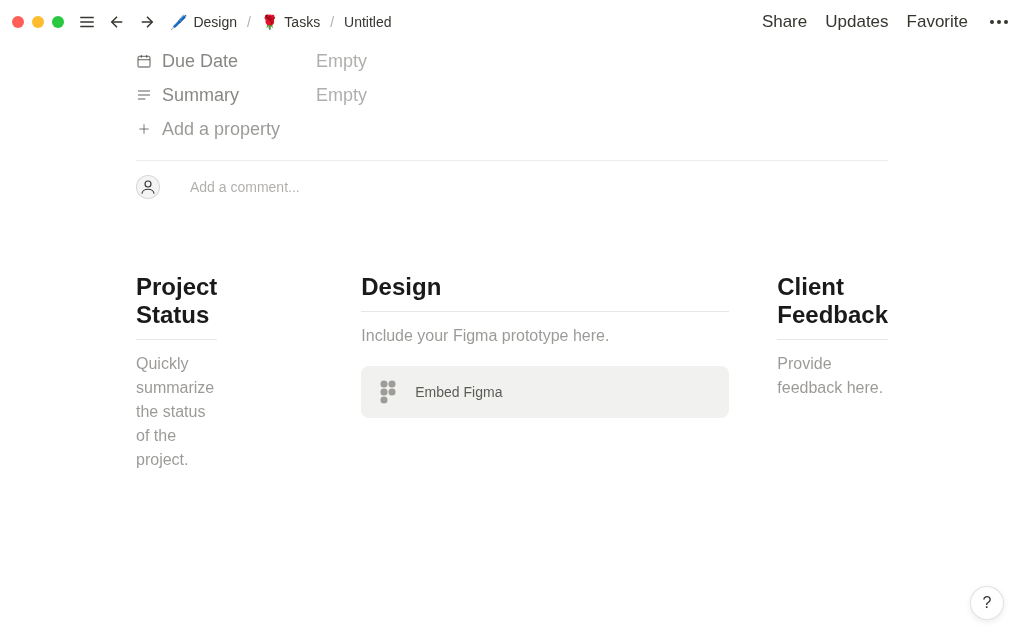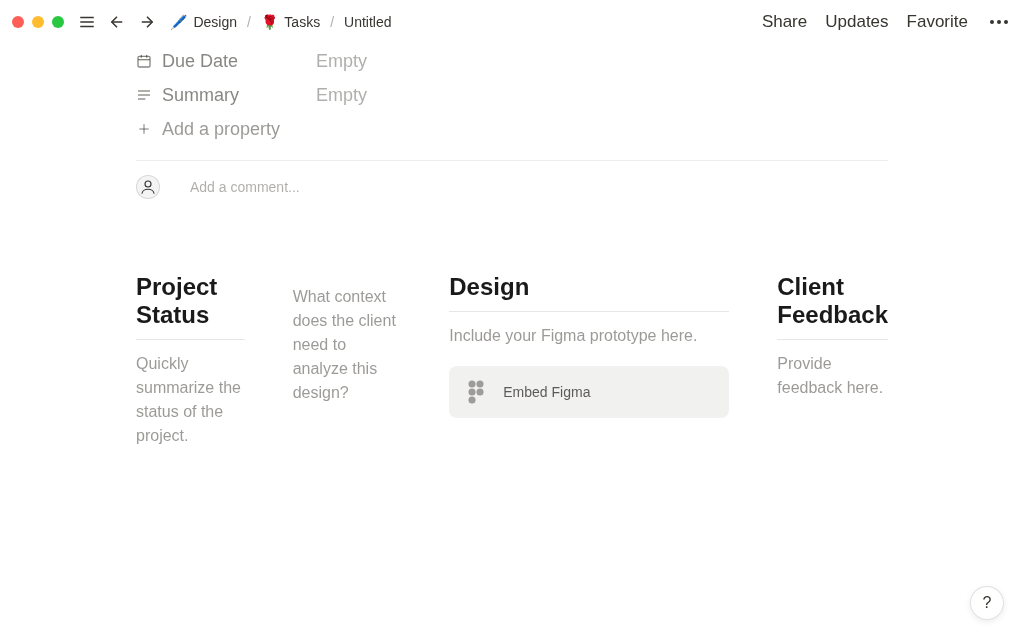--- a/index.html
+++ b/index.html
@@ -55,21 +55,21 @@
     margin-top: 18px;
     background: #f1f1ef;
     border-radius: 8px;
     padding: 14px 18px;
     display: flex;
     align-items: center;
     gap: 18px;
     cursor: pointer;
     font-size: 14px;
     color: rgba(55,53,47,0.8);
-    width: 280px;
+    width: 368px;
   }
   .figma-icon { color: rgba(55,53,47,0.45); }
 
   .help-btn {
     position: fixed;
     right: 20px;
     bottom: 20px;
     width: 34px; height: 34px;
     border-radius: 50%;
     border: 1px solid rgba(55,53,47,0.15);
@@ -186,21 +186,20 @@
   </div>
 
   <div class="grid">
 
     <div class="section">
       <h2>Project Status</h2>
       <p>Quickly summarize the status of the project.</p>
     </div>
 
     <div class="section">
-      <p>What context does the client need to analyze this design?</p>
     </div>
 
     <div class="section">
       <h2>Design</h2>
       <p>Include your Figma prototype here.</p>
       <div class="embed-block">
         <svg class="figma-icon" width="18" height="24" viewBox="0 0 18 27">
           <circle cx="4.5" cy="4.5" r="4" fill="currentColor"></circle>
           <circle cx="13.5" cy="4.5" r="4" fill="currentColor"></circle>
           <circle cx="4.5" cy="13.5" r="4" fill="currentColor"></circle>

